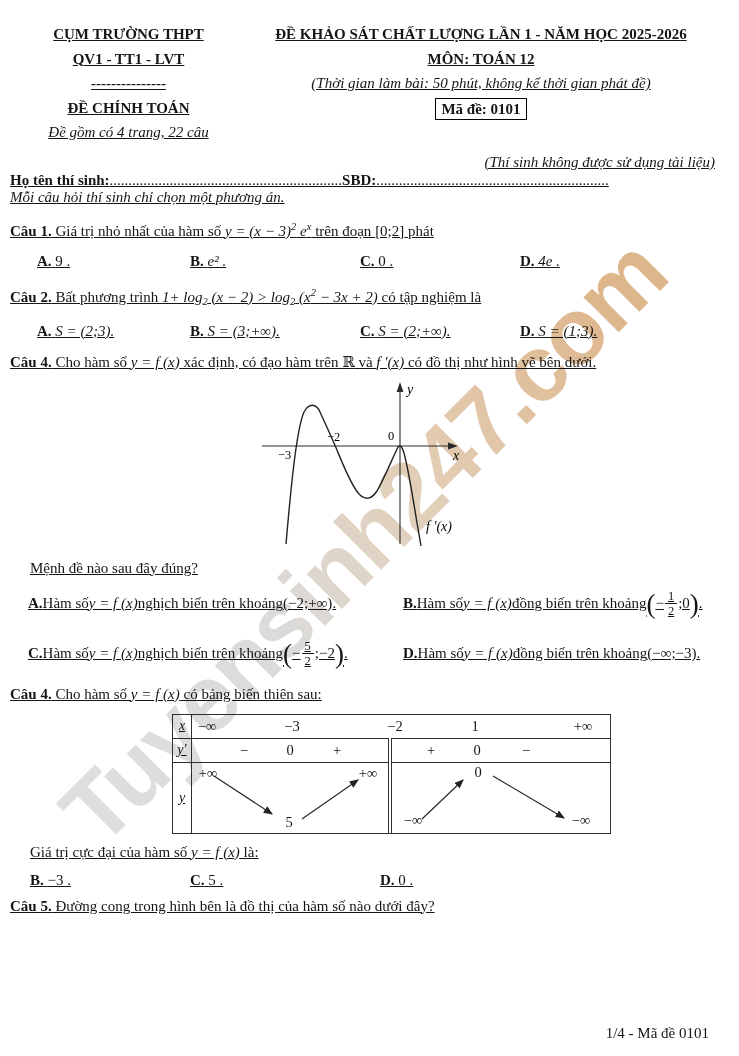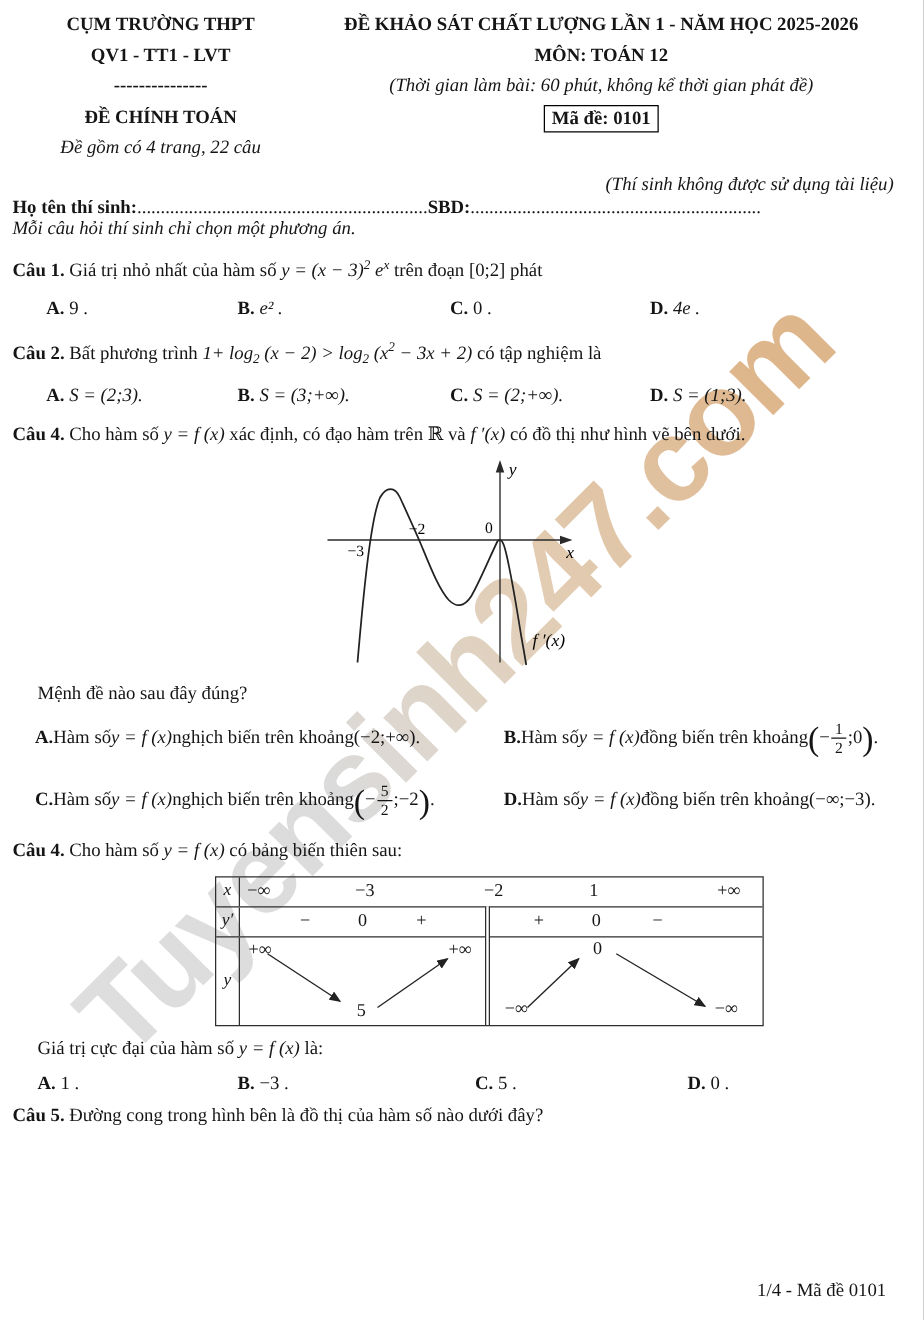--- a/index.html
+++ b/index.html
@@ -10,21 +10,21 @@
   }
   .wm-layer{position:absolute;inset:0;z-index:0;pointer-events:none;
     display:flex;align-items:center;justify-content:center;}
   .wm-text{
     font-family:"Liberation Sans","DejaVu Sans",sans-serif;font-weight:bold;
     font-size:94px;letter-spacing:-2px;white-space:nowrap;
     transform:translate(-6px,14px) rotate(-45deg);
     background:linear-gradient(90deg,#dedede 0%,#dbdbdb 34%,#e2cdb4 62%,#deb68c 92%);
     -webkit-background-clip:text;background-clip:text;color:transparent;
   }
-  .content{position:absolute;inset:0;z-index:1;padding:6px 24px 0 10px;}
+  .content{position:absolute;inset:0;z-index:1;padding:20px 24px 0 10px;text-decoration:underline;}
   .b{font-weight:bold;}
   .i{font-style:italic;}
   .fm{font-style:italic;}
   .sp{font-size:10.5px;vertical-align:6px;}
   .sb{font-size:10.5px;vertical-align:-3px;}
   .center{text-align:right;}
   .hdr{display:flex;margin-top:2px;}
   .hl{width:237px;text-align:center;line-height:24.5px;flex:none;}
   .hr{flex:1;text-align:center;line-height:24.5px;}
   .code-box{display:inline-block;border:1.5px solid #000;padding:0 5px;line-height:20px;margin-top:2px;}
@@ -69,21 +69,21 @@
       <div class="hl">
         <div class="b">CỤM TRƯỜNG THPT</div>
         <div class="b">QV1 - TT1 - LVT</div>
         <div class="b">---------------</div>
         <div class="b">ĐỀ CHÍNH TOÁN</div>
         <div class="i">Đề gồm có 4 trang, 22 câu</div>
       </div>
       <div class="hr">
         <div class="b">ĐỀ  KHẢO SÁT CHẤT LƯỢNG LẦN 1 - NĂM HỌC 2025-2026</div>
         <div class="b">MÔN: TOÁN 12</div>
-        <div class="i">(Thời gian làm bài: 60 phút, không kể thời gian phát đề)</div>
+        <div class="i">(Thời gian làm bài: 50 phút, không kể thời gian phát đề)</div>
         <div><span class="code-box b">Mã đề: 0101</span></div>
       </div>
     </div>
 
     <div class="center i note-line">(Thí sinh không được sử dụng tài liệu)</div>
 
     <div class="name-line"><span class="b">Họ tên thí sinh:</span><span>..............................................................</span><span class="b">SBD:</span><span>..............................................................</span></div>
 
     <div class="i">Mỗi câu hỏi thí sinh chỉ chọn một phương án.</div>
 
@@ -226,21 +226,20 @@
           <span class="pos" style="left:389px;top:50px;">−∞</span>
         </div>
       </div>
       <div class="dbl"></div>
     </div>
 
     <div class="indent" style="margin-top:10px;">
       <span>Giá trị cực đại của hàm số </span><span class="fm">y = f (x)</span><span> là:</span>
     </div>
     <div class="opts4b">
-      <div><span class="b">A.</span> <span>1 .</span></div>
       <div><span class="b">B.</span> <span>−3 .</span></div>
       <div><span class="b">C.</span> <span>5 .</span></div>
       <div><span class="b">D.</span> <span>0 .</span></div>
     </div>
 
     <div class="q-line" style="margin-top:2px;">
       <span class="b">Câu 5.</span><span> Đường cong trong hình bên là đồ thị của hàm số nào dưới đây?</span>
     </div>
 
   </div>

